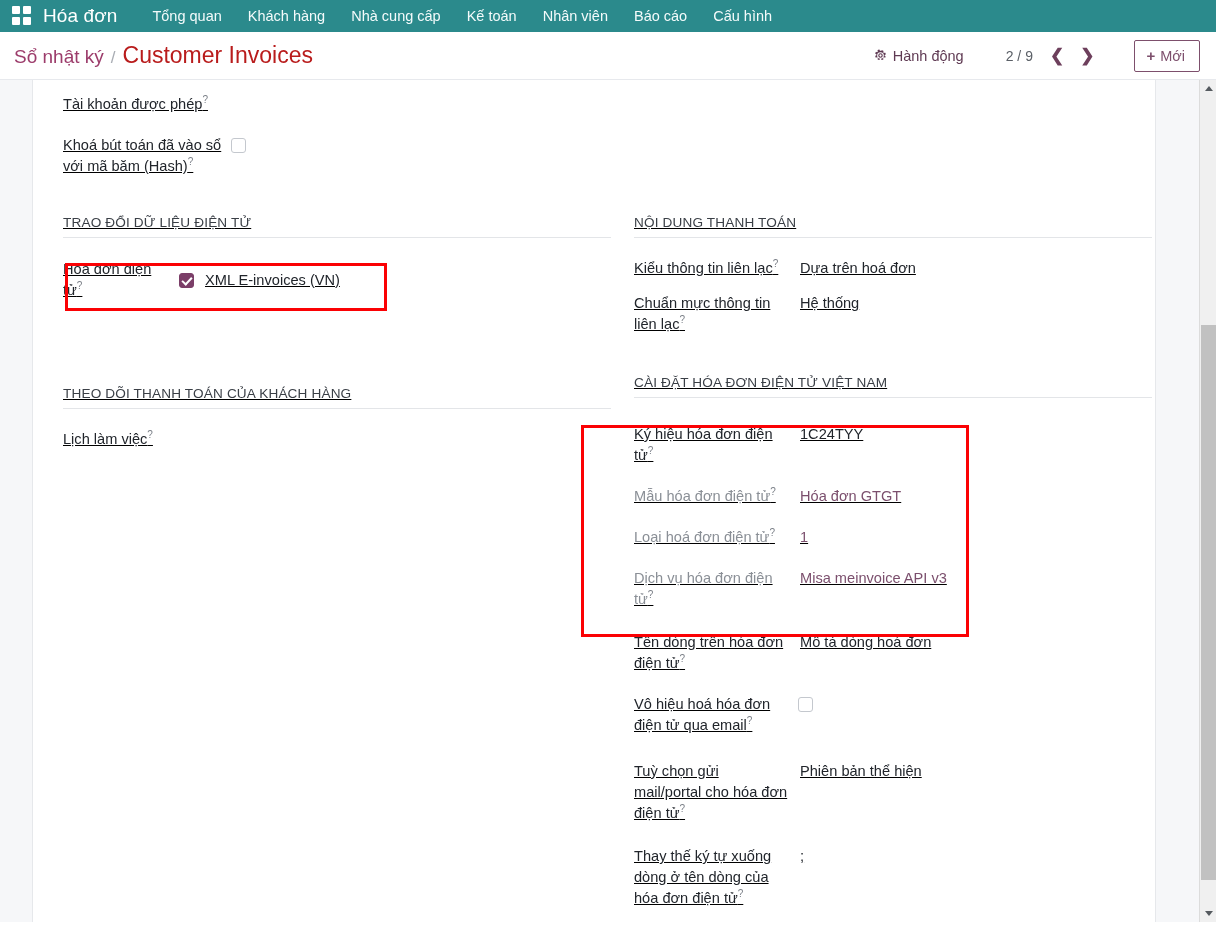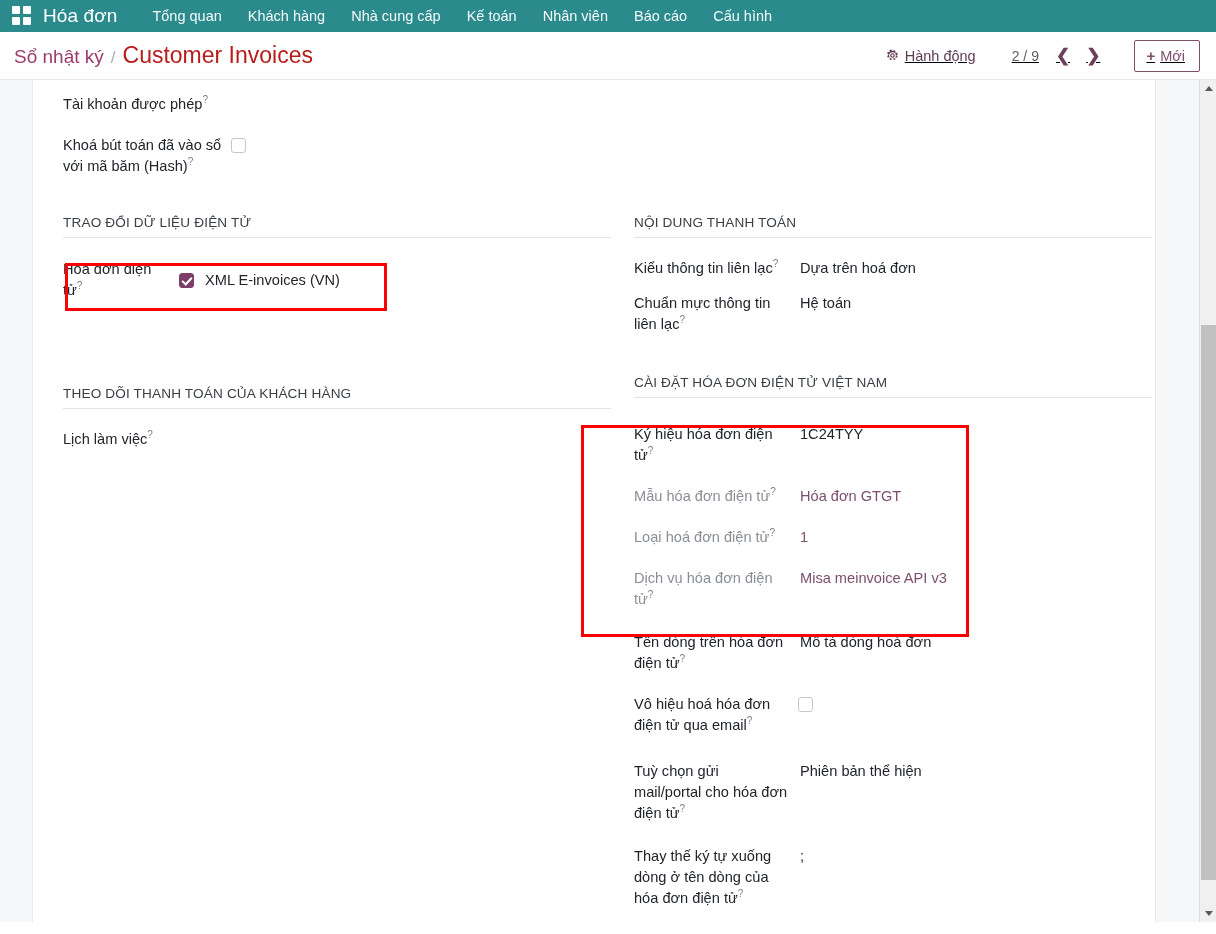--- a/index.html
+++ b/index.html
@@ -70,22 +70,21 @@
     cursor: pointer;
     text-decoration: none;
   }
   .bc-sep { color: #a9adb4; font-size: 17px; margin: 0 7px; }
   .bc-current { color: #b91c1c; font-size: 23px; }
 
   .cp-right {
     margin-left: auto;
     display: flex;
     align-items: center;
-    gap: 6px;
-    text-decoration: underline;
+    gap: 12px;
   }
   .action-btn {
     display: flex; align-items: center; gap: 6px;
     color: #5f3a53;
     font-size: 14.5px;
     padding: 4px 8px;
     cursor: pointer;
     background: none; border: none;
     font-family: inherit;
   }
@@ -140,20 +139,21 @@
     left: 32px; top: 0;
     width: 1124px;
     height: 842px;
     background: #ffffff;
     border-left: 1px solid #e6e8eb;
     border-right: 1px solid #e6e8eb;
   }
   .sheet-inner {
     padding: 14px 56px 0 30px;
     position: relative;
+    text-decoration: underline;
   }
 
   
   .form-cols {
     display: flex;
     gap: 23px;
   }
   .col { width: 548px; flex: 0 0 548px; }
 
   
@@ -373,21 +373,21 @@
             <div class="field-label">
               <span>Kiểu thông tin liên lạc</span><sup>?</sup>
             </div>
             <div class="field-value">Dựa trên hoá đơn</div>
           </div>
 
           <div class="field" style="margin-bottom:40px;">
             <div class="field-label">
               <span>Chuẩn mực thông tin liên lạc</span><sup>?</sup>
             </div>
-            <div class="field-value">Hệ toán</div>
+            <div class="field-value">Hệ thống</div>
           </div>
 
           <div class="section-title" style="width:518px;margin-bottom:26px;">CÀI ĐẶT HÓA ĐƠN ĐIỆN TỬ VIỆT NAM</div>
 
           <div class="field" style="margin-bottom:20px;">
             <div class="field-label">
               <span>Ký hiệu hóa đơn điện tử</span><sup>?</sup>
             </div>
             <div class="field-value">1C24TYY</div>
           </div>

